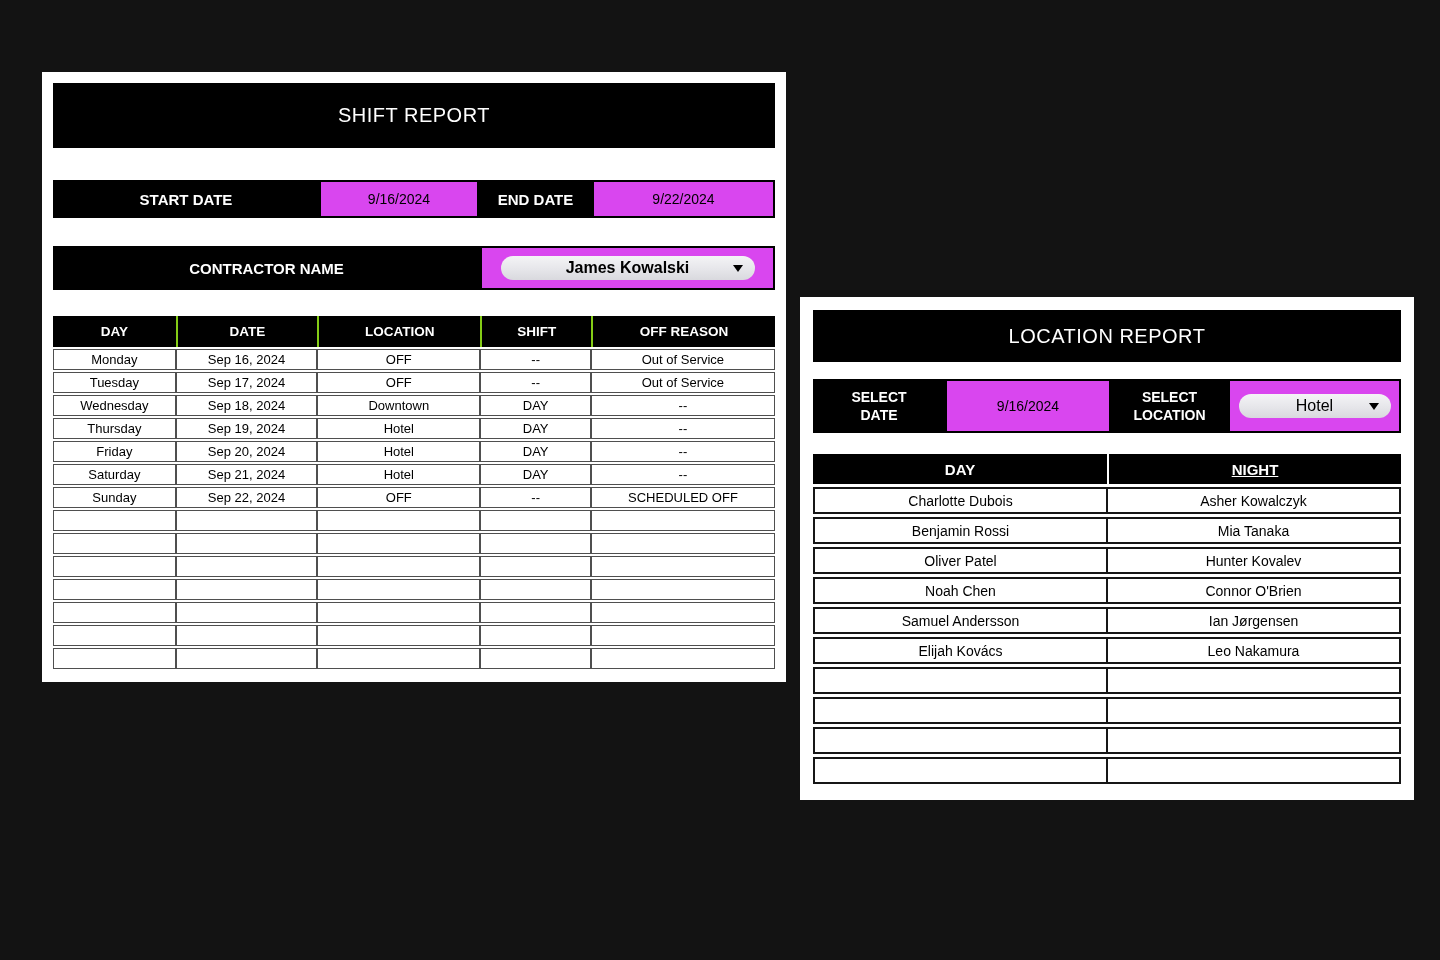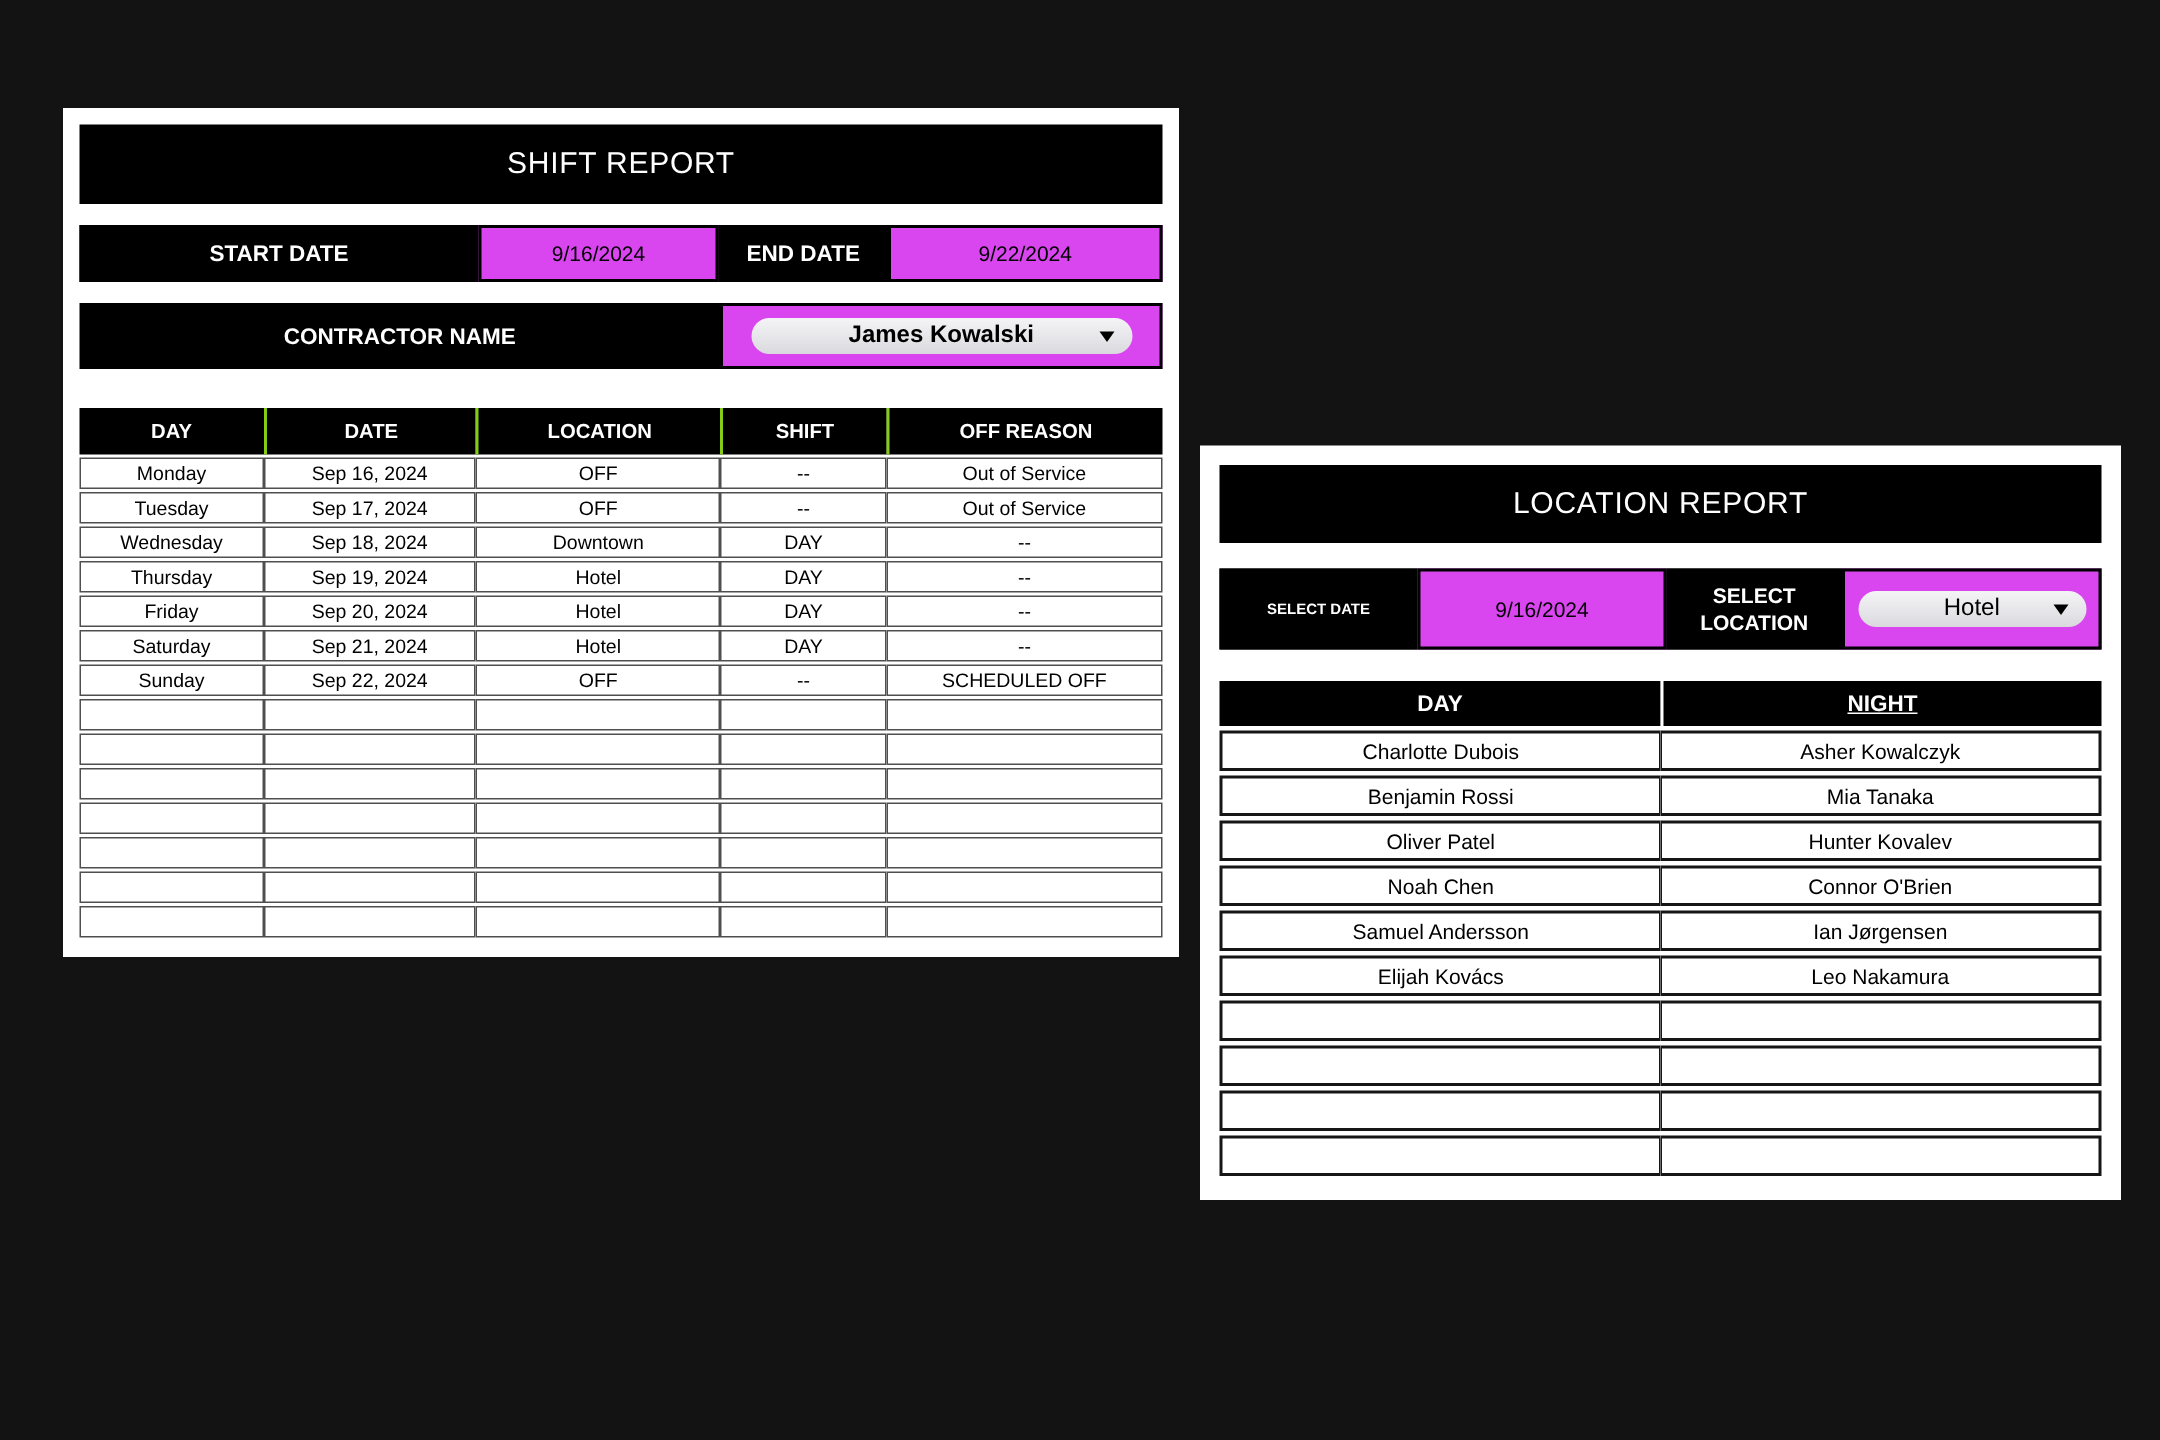--- a/index.html
+++ b/index.html
@@ -20,25 +20,25 @@
 
   .title-bar {
     background: #000;
     color: #fff;
     display: flex;
     align-items: center;
     justify-content: center;
     font-size: 20px;
     letter-spacing: 0.5px;
   }
-  .panel.left  .title-bar { height: 53px; margin-bottom: 14px; }
+  .panel.left  .title-bar { height: 65px; margin-bottom: 32px; }
   .panel.right .title-bar { height: 52px; margin-bottom: 17px; }
 
   .field-row { display: flex; background: #000; }
-  .panel.left  .field-row.dates      { height: 38px; margin-bottom: 14px; }
+  .panel.left  .field-row.dates      { height: 38px; margin-bottom: 28px; }
   .panel.left  .field-row.contractor { height: 44px; margin-bottom: 24px; background: transparent; }
   .panel.right .field-row.selects    { height: 54px; margin-bottom: 18px; }
 
   .blabel {
     background: #000;
     color: #fff;
     font-weight: bold;
     display: flex;
     align-items: center;
     justify-content: center;
@@ -53,21 +53,21 @@
     align-items: center;
     justify-content: center;
     font-size: 14px;
   }
   .w-sd  { width: 266px; }
   .w-sdv { width: 160px; }
   .w-ed  { width: 113px; }
   .grow  { flex: 1; }
   .w-cn  { width: 427px; }
 
-  .w-seldate  { width: 132px; font-size: 10px; line-height: 1.3; }
+  .w-seldate  { width: 132px; font-size: 14px; line-height: 1.3; }
   .w-seldatev { width: 166px; }
   .w-selloc   { width: 117px; font-size: 14px; line-height: 1.3; }
   .two-line { display: inline-block; width: 80px; }
 
   .pill {
     height: 24px;
     border-radius: 12px;
     background: linear-gradient(#f4f4f6 0%, #e6e6ea 55%, #d9d9de 100%);
     display: flex;
     align-items: center;

